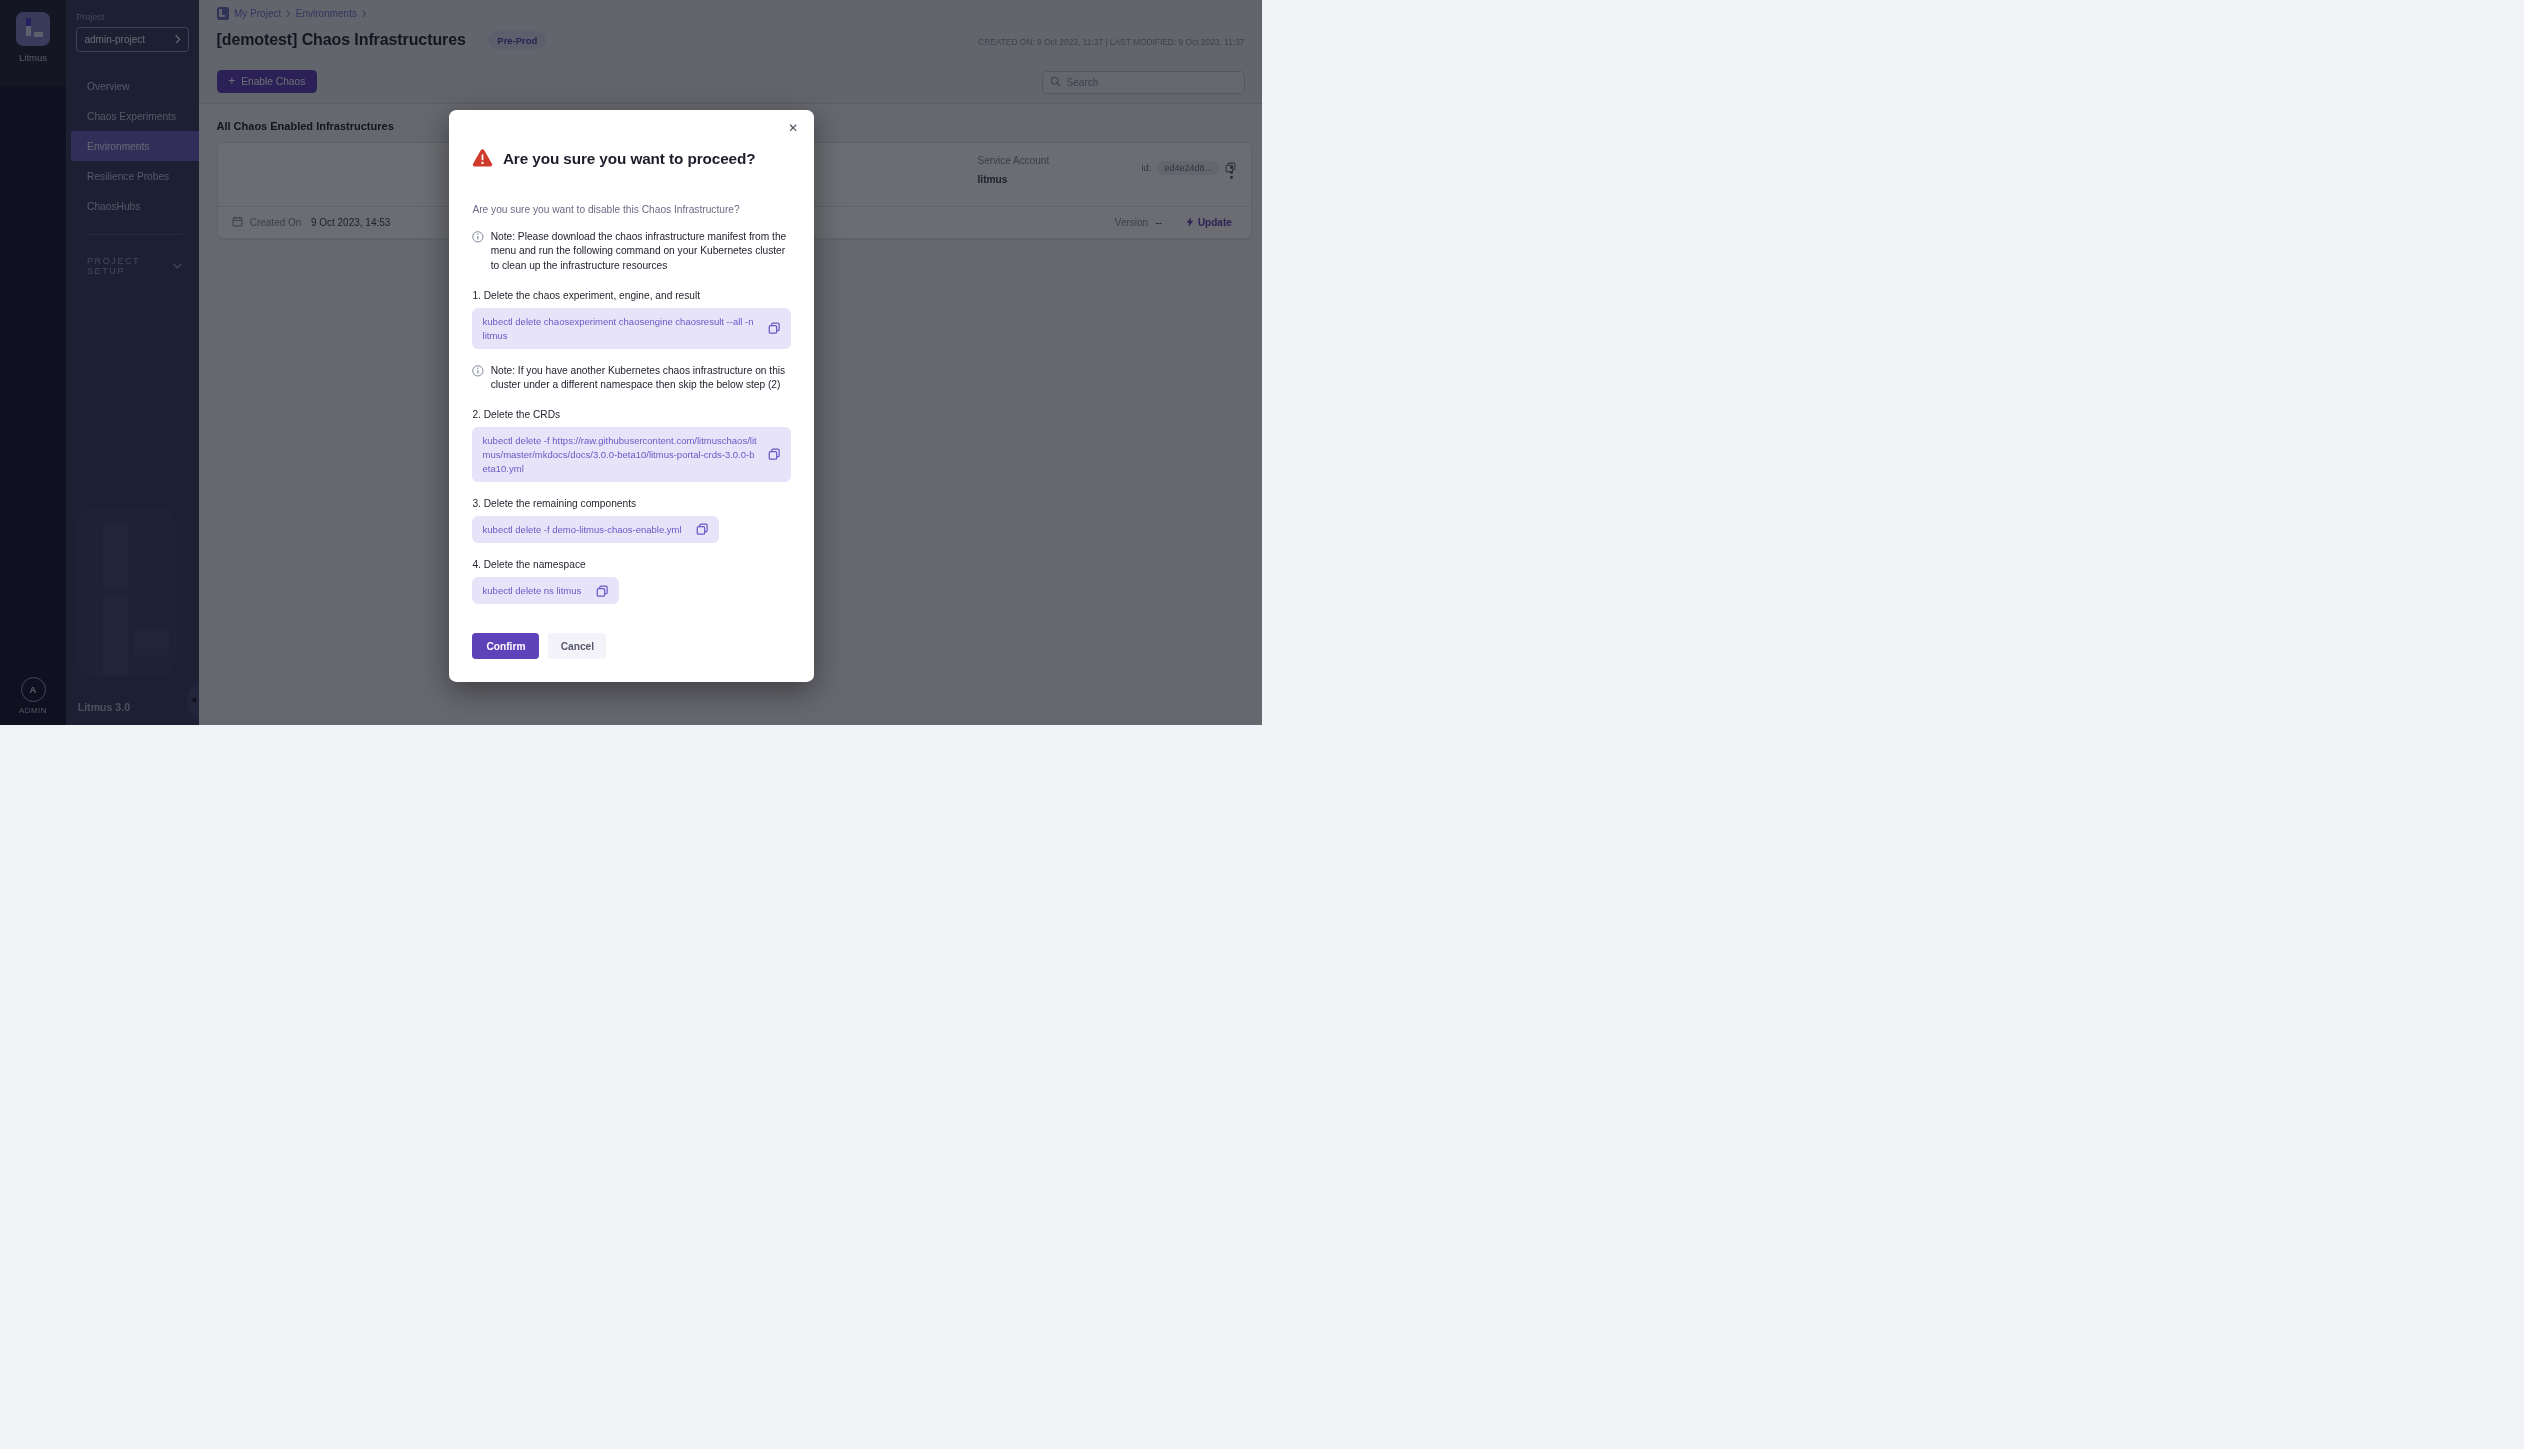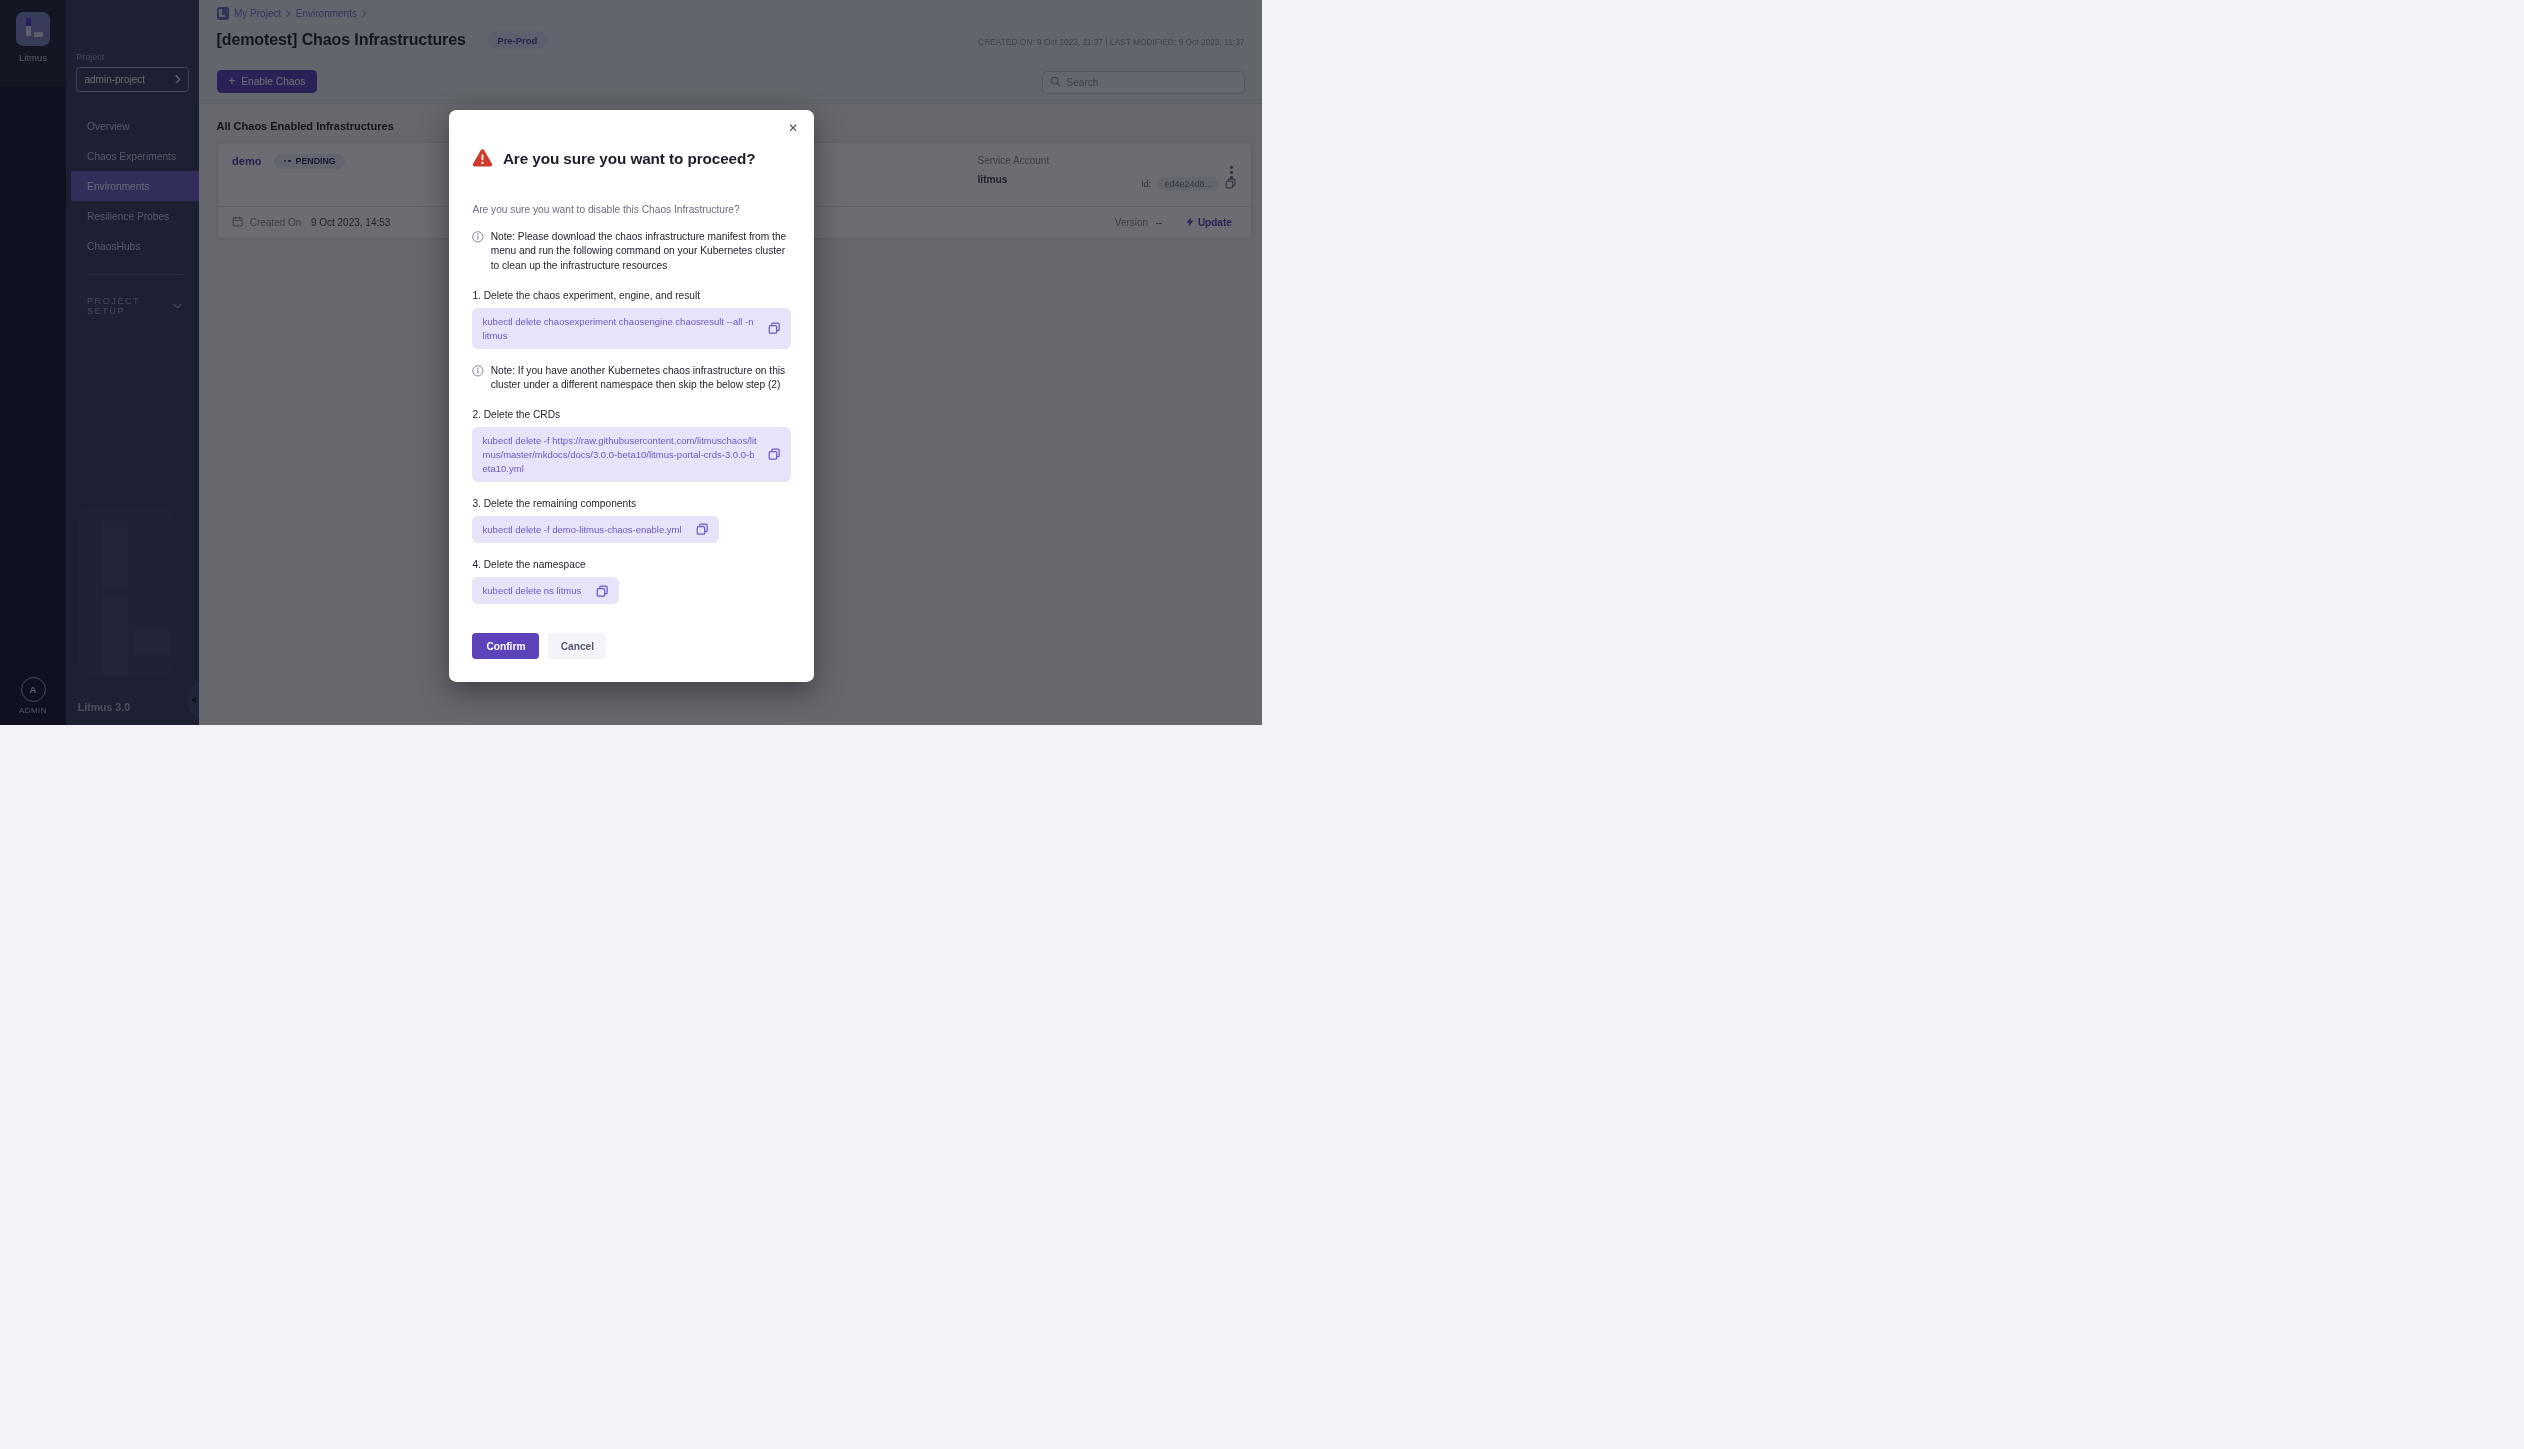--- a/index.html
+++ b/index.html
@@ -14,21 +14,21 @@
   .logo .bar-v { position:absolute; left:9.5px; top:6.6px; width:5.8px; height:18px; background:#d9dcef; }
   .logo .bar-p { position:absolute; left:9.5px; top:6.6px; width:5.8px; height:7.3px; background:#5140d6; }
   .logo .bar-h { position:absolute; left:17.5px; top:20px; width:9.5px; height:5.1px; background:#d9dcef; }
   .brand { color:#c9cde0; font-size:9.5px; margin-top:6.6px; }
   .rail-bottom { position:absolute; bottom:10.2px; left:0; right:0; display:flex; flex-direction:column; align-items:center; gap:3.7px; }
   .avatar { width:25px; height:25px; border-radius:50%; border:1.5px solid #9aa0b5; color:#cdd2e2; display:flex; align-items:center; justify-content:center; font-size:9.5px; font-weight:bold; }
   .avatar-label { color:#b9bfd2; font-size:8px; letter-spacing:0.4px; }
 
   
   .panel { position:absolute; left:66px; top:0; bottom:0; width:133px; background:#3a3f63; z-index:10; }
-  .panel-pad { padding:11.7px 10.2px 0;margin-top:40px; }
+  .panel-pad { padding:11.7px 10.2px 0; }
   .project-label { font-size:9px; color:#9aa1c0; margin-bottom:5.8px; }
   .project-select { border:0.7px solid #9296c0; border-radius:3.7px; height:25px; display:flex; align-items:center; justify-content:space-between; padding:0 7.3px; color:#eef0fa; font-size:10px; cursor:pointer; }
   .nav { margin-top:19px; padding-left:5.1px; }
   .nav-item { height:30px; display:flex; align-items:center; padding-left:16px; color:#c3c8e0; font-size:10.2px; cursor:pointer; border-radius:2.2px 0 0 2.2px; }
   .nav-item.active { background:#6e61c4; color:#eef0ff; }
   .panel-divider { border-top:0.7px solid rgba(255,255,255,0.16); margin:13px 16px 0 21px; }
   .setup-row { display:flex; align-items:center; justify-content:space-between; padding:0 17.5px 0 21px; margin-top:20.5px; color:#9ba2c2; font-size:9px; letter-spacing:1.6px; cursor:pointer; }
   .watermark { position:absolute; left:11.7px; bottom:47px; width:98px; height:172px; border-radius:19px; background:rgba(255,255,255,0.03); }
   .watermark .w1 { position:absolute; left:25px; top:16px;  width:25px; height:67px;  background:rgba(255,255,255,0.045); }
   .watermark .w2 { position:absolute; left:25px; top:89px; width:25px; height:80px; background:rgba(255,255,255,0.035); }
@@ -210,30 +210,20 @@
         </span>
         <input type="text" placeholder="Search" style="">
       </div>
     </div>
 
     <div class="body-area">
       <div class="section-heading">All Chaos Enabled Infrastructures</div>
 
       <div class="card">
         <div class="card-row1">
-          <div class="name-row">
-            <span class="infra-name">demo</span>
-            <span class="badge-pending">
-              <span class="dots">
-                  <i></i>
-                  <i></i>
-                </span>
-              <span>PENDING</span>
-            </span>
-          </div>
           <div class="id-row">
             <span>id:</span>
             <span class="id-chip">ed4e24d8...</span>
             <button class="copy-btn">
               <svg width="11" height="11" viewBox="0 0 15 15">
                   <rect x="1.5" y="4.5" width="9" height="9" rx="1.5" fill="none" stroke="#6a6e85" stroke-width="1.5"></rect>
                   <path d="M4.5 4.5 V3 a1.5 1.5 0 0 1 1.5-1.5 h6 A1.5 1.5 0 0 1 13.5 3 v6 a1.5 1.5 0 0 1-1.5 1.5 h-1.5" fill="none" stroke="#6a6e85" stroke-width="1.5"></path>
                 </svg>
             </button>
           </div>

